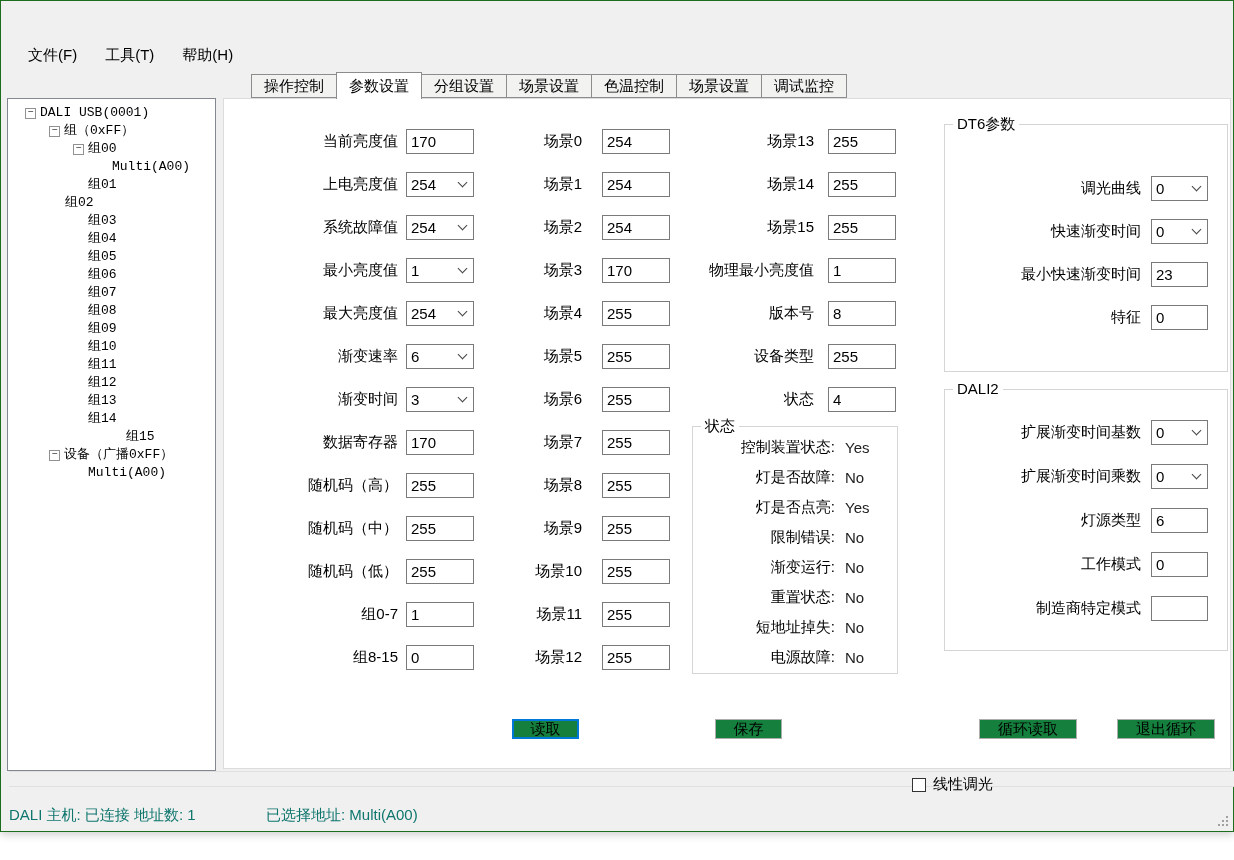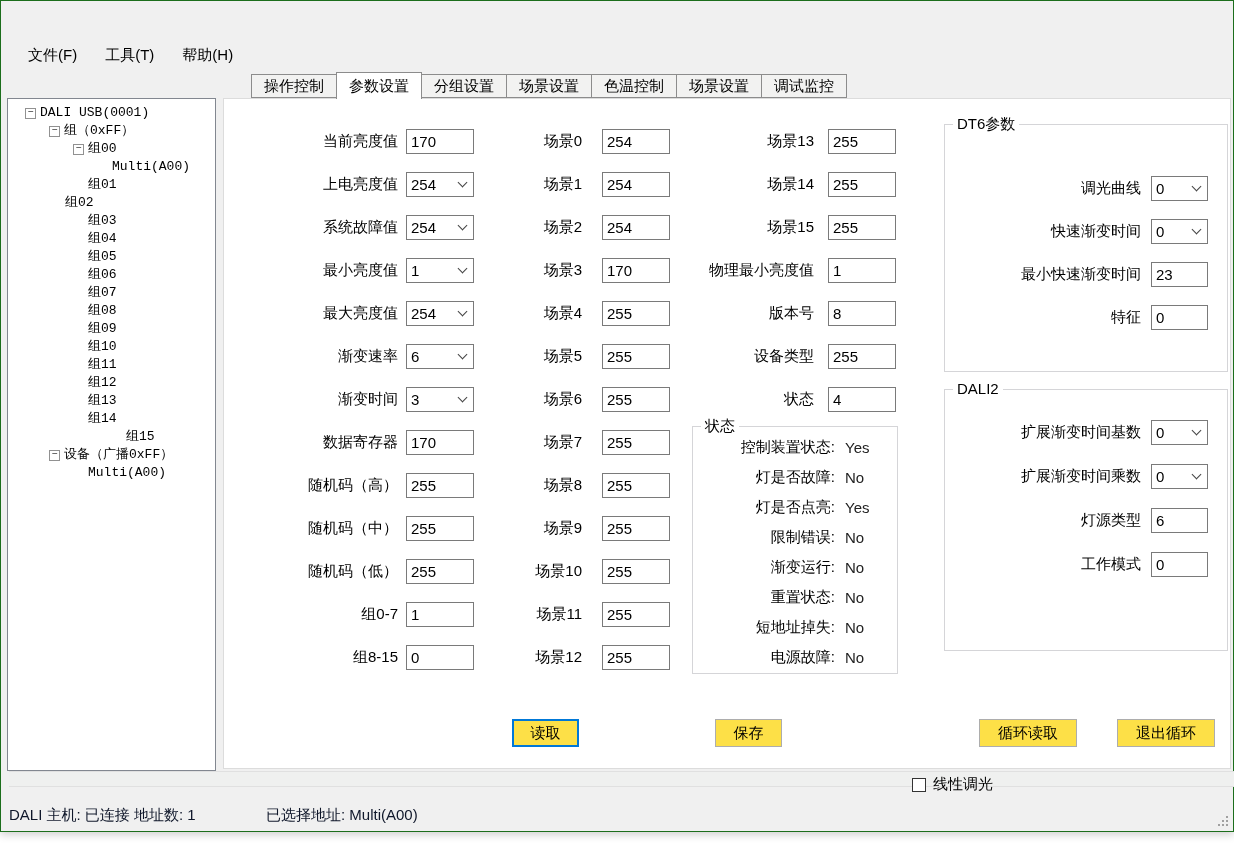--- a/index.html
+++ b/index.html
@@ -75,39 +75,39 @@
   .dali2-group { left:720px; top:290px; width:284px; height:262px; }
   .gfields { display:block; }
   .dt6-group  .gfields { padding-top:42px; }
   .dali2-group .gfields { padding-top:20px; }
   .group .frow { padding-right:19px; height:43px; }
   .dali2-group .frow { height:44px; }
   .group .flabel { flex:1; margin-right:10px; }
   .group .ftext, .group .fselect { width:57px; }
 
   
-  .btn { position:absolute; top:620px; height:28px; background:#fde047; border:1px solid #adadad;
+  .btn { position:absolute; top:620px; height:20px; background:#15803d; border:1px solid #adadad;
          display:flex; align-items:center; justify-content:center; font-size:15px;
          font-family:"Liberation Sans","DejaVu Sans",sans-serif; cursor:pointer; }
   .btn.focused { border:2px solid #0078d7; }
   .btn-read { left:288px; width:67px; }
   .btn-save { left:491px; width:67px; }
   .btn-loop { left:755px; width:98px; }
   .btn-exit { left:893px; width:98px; }
 
   
   .footerstrip { position:absolute; left:8px; top:770px; width:1232px; height:16px; background:#eff0ef;
                  border-top:1px solid #e0e0e0; border-bottom:1px solid #e0e0e0; }
   .cb { position:absolute; left:903px; top:3px; display:flex; align-items:center; cursor:pointer; }
   .cbbox { width:14px; height:14px; border:1px solid #333; background:#fff; margin-right:7px; flex:none; }
   .cbtext { font-size:15px; }
 
   
   .statusbar { position:absolute; left:0; top:798px; width:1232px; height:32px; background:#f0f0f0; }
-  .sseg { position:absolute; top:7px; font-size:15px; color:#0f172a; white-space:nowrap; }
+  .sseg { position:absolute; top:7px; font-size:15px; color:#0f766e; white-space:nowrap; }
   .seg1 { left:8px; } .seg2 { left:133px; } .seg3 { left:265px; }
   .grip { position:absolute; right:5px; bottom:5px; width:2px; height:2px; background:#a0a0a0;
           box-shadow:0 -4px #a0a0a0, 0 -8px #a0a0a0, -4px 0 #a0a0a0, -4px -4px #a0a0a0, -8px 0 #a0a0a0; }
 </style>
 </head>
 <body>
 
 <div class="stage">
   <div class="window">
 
@@ -457,20 +457,24 @@
               </div>
             </div>
             <div class="frow">
               <label class="flabel">灯源类型</label>
               <input class="ftext" type="text" value="6" style="">
             </div>
             <div class="frow">
               <label class="flabel">工作模式</label>
               <input class="ftext" type="text" value="0" style="">
             </div>
+            <div class="frow">
+              <label class="flabel">制造商特定模式</label>
+              <input class="ftext" type="text" style="">
+            </div>
           </div>
       </div>
 
       <button class="btn btn-read focused">读取</button>
       <button class="btn btn-save">保存</button>
       <button class="btn btn-loop">循环读取</button>
       <button class="btn btn-exit">退出循环</button>
     </div>
 
     <div class="footerstrip">

